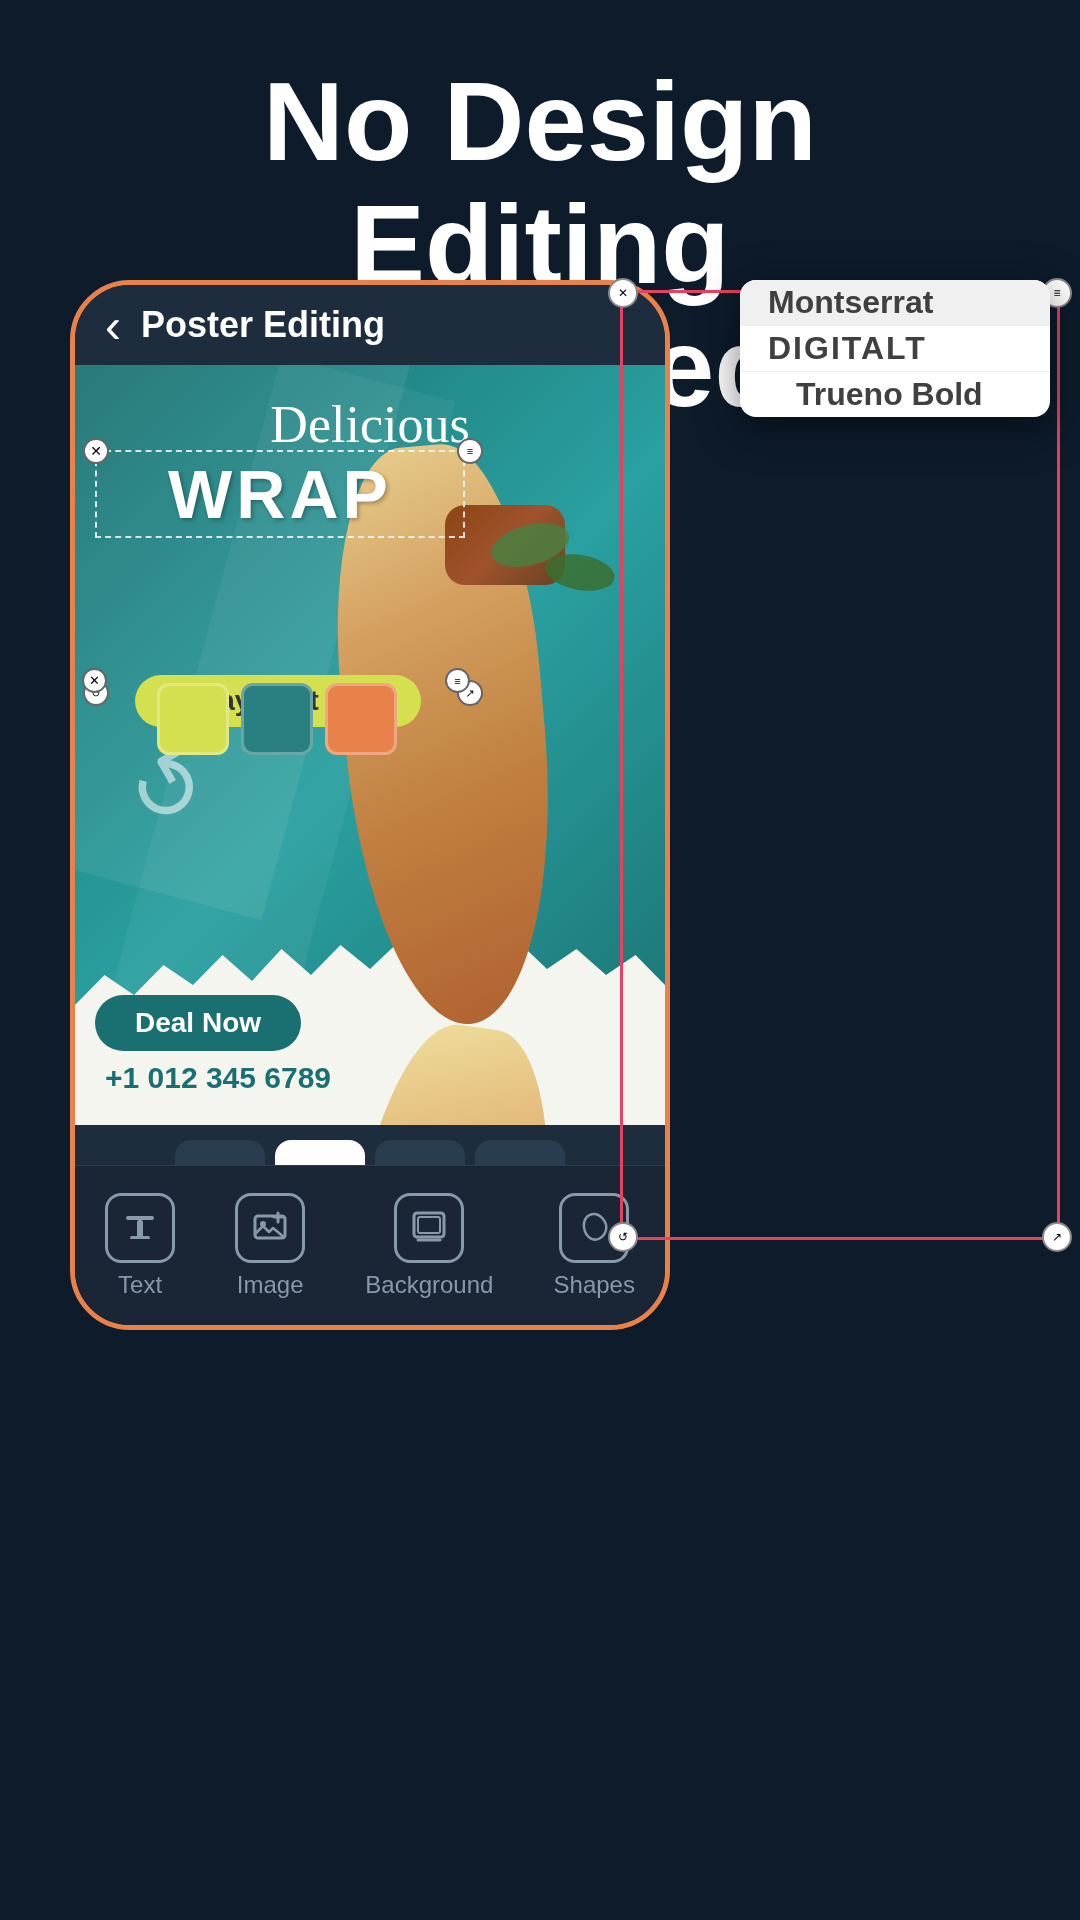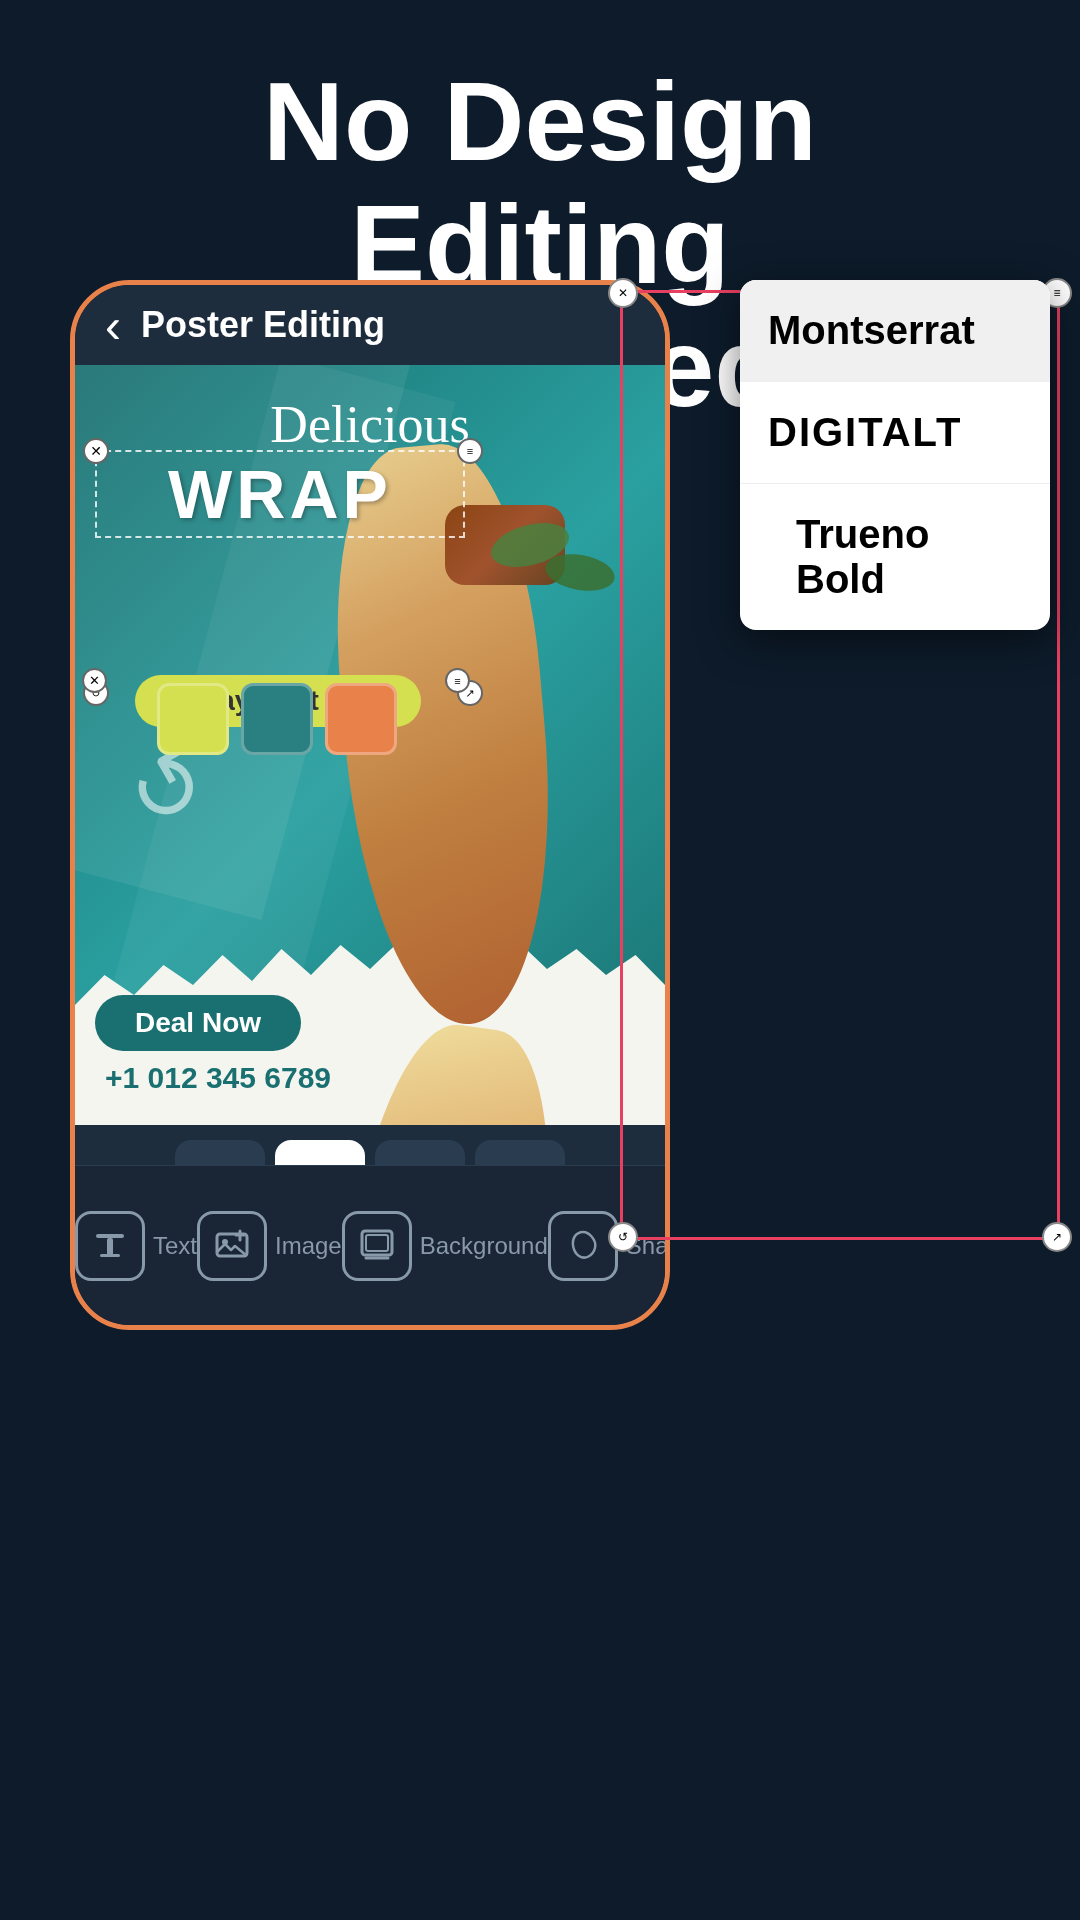--- a/index.html
+++ b/index.html
@@ -263,21 +263,21 @@
       position: absolute;
       bottom: 0; left: 0; right: 0;
       height: 160px;
       background: #1a2535;
       display: flex;
       align-items: center;
       justify-content: space-around;
       border-top: 1px solid #2a3d50;
     }
     .toolbar-item {
-      display: flex; flex-direction: row; align-items: center; gap: 8px;
+      display: flex; flex-direction: column; align-items: center; gap: 8px;
       cursor: pointer;
     }
     .toolbar-icon {
       width: 70px; height: 70px;
       border: 3px solid #8899aa;
       border-radius: 16px;
       display: flex; align-items: center; justify-content: center;
       font-size: 36px;
       color: #8899aa;
     }
@@ -292,25 +292,25 @@
       top: 280px;
       right: 30px;
       width: 310px;
       background: #fff;
       border-radius: 16px;
       overflow: hidden;
       box-shadow: 0 10px 40px rgba(0,0,0,0.5);
       z-index: 100;
     }
     .font-item {
-      padding: 28px 28px;
+      padding: 4px 28px;
       border-bottom: 1px solid #eee;
       cursor: pointer;
-      font-size: 40px;
-      color: #000000;
+      font-size: 32px;
+      color: #404040;
     }
     .font-item:last-child { border-bottom: none; }
     .font-item.selected {
       background: #f0f0f0;
       font-weight: 700;
     }
     .font-montserrat { font-family: Arial, sans-serif; font-weight: 700; }
     .font-digitalt { font-family: Arial Black, sans-serif; font-weight: 900; letter-spacing: 2px; }
     .font-baskerville { font-family: Georgia, serif; font-style: italic; }
     .font-trueno { font-family: Arial, sans-serif; font-weight: 800; margin-left: 28px; }

